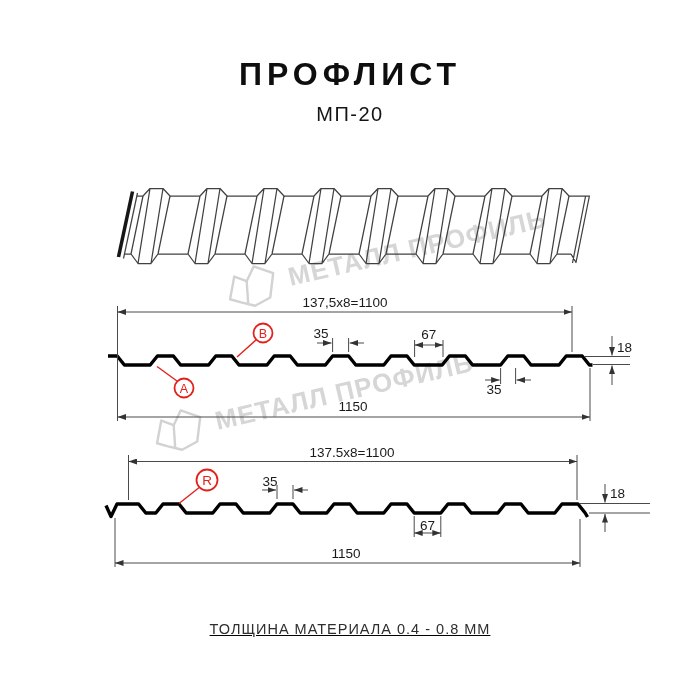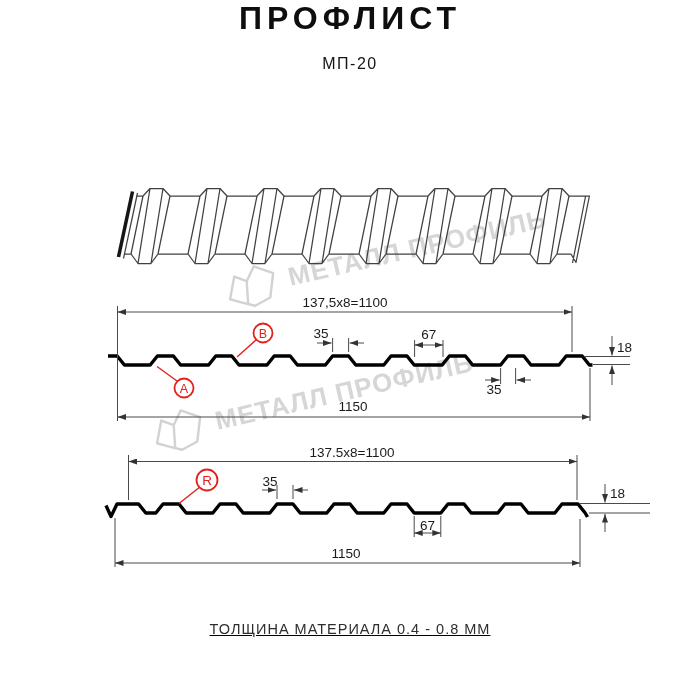--- a/index.html
+++ b/index.html
@@ -1,22 +1,22 @@
 <!DOCTYPE html>
 <html><head>
 <meta charset="utf-8">
 <style>
   html,body{margin:0;padding:0;background:#ffffff;}
   .canvas{position:relative;width:700px;height:700px;background:#ffffff;overflow:hidden;
           font-family:"Liberation Sans", sans-serif;}
   
   .hdr{position:absolute;top:0;left:0;width:700px;text-align:center;z-index:3;}
-  .title{margin:0;font-size:32px;font-weight:700;letter-spacing:5px;
+  .title{margin:0;padding-top:56px;font-size:32px;font-weight:700;letter-spacing:5px;
          color:#0e0e0e;}
-  .subtitle{margin-top:18px;font-size:16px;font-weight:500;letter-spacing:1.5px;color:#141414;}
+  .subtitle{margin-top:10px;font-size:20px;font-weight:500;letter-spacing:1.5px;color:#141414;}
   
   .wm{position:absolute;display:flex;align-items:center;gap:10px;z-index:1;
       transform:rotate(-13deg);white-space:nowrap;}
   .wm .wm-text{font-size:26px;font-weight:700;letter-spacing:1px;color:#d6d6d6;}
   .wm1{left:220px;top:232px;}
   .wm2{left:147px;top:376px;}
   
   .art{position:absolute;left:0;top:0;z-index:2;}
   
   .ftr{position:absolute;left:0;top:621px;width:700px;text-align:center;z-index:3;text-decoration:underline;}

